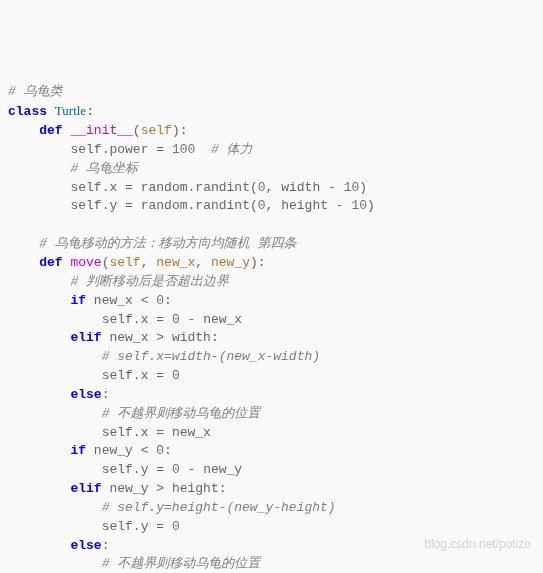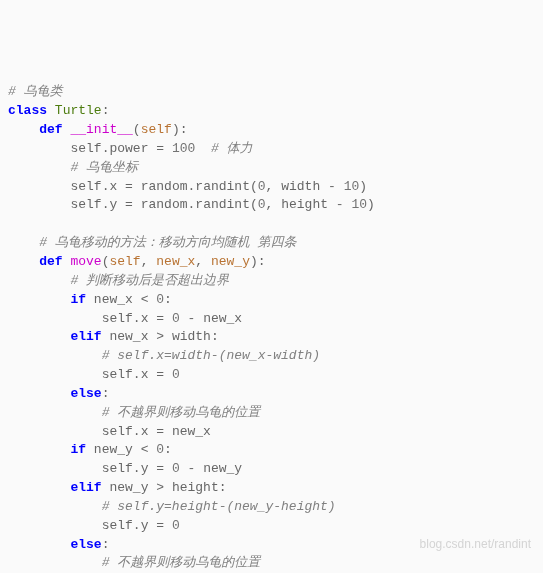--- a/index.html
+++ b/index.html
@@ -8,21 +8,21 @@
       font-family: "Courier New", Consolas, monospace;
       font-size: 13px;
       line-height: 1.45;
       background: #fafafa;
       white-space: pre;
       color: #666;
     }
     .line { display: block; }
     .cmt { color: #808080; font-style: italic; }
     .kw { color: #0000ff; font-weight: bold; margin-top: 48px; }
-    .cls { color: #4d7c0f; }
+    .cls { color: #0369a1; font-family: Liberation Serif, serif; }
     .fn { color: #cc00cc; }
     .slf { color: #b87333; }
     .param { color: #b87333; }
     .num { color: #737373; }
     .op { color: #666666; }
     .id { color: #666666; }
     .eq { color: #666666; }
     .dot { color: #666666; }
     .watermark {
       position: absolute;
@@ -33,16 +33,16 @@
       font-size: 12px;
       pointer-events: none;
     }
   </style>
 </head>
 <body>
 
 
 
 <div><span class="line"><span class="cmt"># 乌龟类</span></span><span class="line"><span class="kw">class</span> <span class="cls">Turtle</span><span class="op">:</span></span><span class="line">    <span class="kw">def</span> <span class="fn">__init__</span><span class="op">(</span><span class="slf">self</span><span class="op">):</span></span><span class="line">        <span class="id">self</span><span class="dot">.</span><span class="id">power</span> <span class="eq">=</span> <span class="num">100</span>  <span class="cmt"># 体力</span></span><span class="line">        <span class="cmt"># 乌龟坐标</span></span><span class="line">        <span class="id">self</span><span class="dot">.</span><span class="id">x</span> <span class="eq">=</span> <span class="id">random</span><span class="dot">.</span><span class="id">randint</span><span class="op">(</span><span class="num">0</span><span class="op">,</span> <span class="id">width</span> <span class="op">-</span> <span class="num">10</span><span class="op">)</span></span><span class="line">        <span class="id">self</span><span class="dot">.</span><span class="id">y</span> <span class="eq">=</span> <span class="id">random</span><span class="dot">.</span><span class="id">randint</span><span class="op">(</span><span class="num">0</span><span class="op">,</span> <span class="id">height</span> <span class="op">-</span> <span class="num">10</span><span class="op">)</span></span><span class="line"> </span><span class="line">    <span class="cmt"># 乌龟移动的方法：移动方向均随机 第四条</span></span><span class="line">    <span class="kw">def</span> <span class="fn">move</span><span class="op">(</span><span class="slf">self</span><span class="op">,</span> <span class="param">new_x</span><span class="op">,</span> <span class="param">new_y</span><span class="op">):</span></span><span class="line">        <span class="cmt"># 判断移动后是否超出边界</span></span><span class="line">        <span class="kw">if</span> <span class="id">new_x</span> <span class="op">&lt;</span> <span class="num">0</span><span class="op">:</span></span><span class="line">            <span class="id">self</span><span class="dot">.</span><span class="id">x</span> <span class="eq">=</span> <span class="num">0</span> <span class="op">-</span> <span class="id">new_x</span></span><span class="line">        <span class="kw">elif</span> <span class="id">new_x</span> <span class="op">&gt;</span> <span class="id">width</span><span class="op">:</span></span><span class="line">            <span class="cmt"># self.x=width-(new_x-width)</span></span><span class="line">            <span class="id">self</span><span class="dot">.</span><span class="id">x</span> <span class="eq">=</span> <span class="num">0</span></span><span class="line">        <span class="kw">else</span><span class="op">:</span></span><span class="line">            <span class="cmt"># 不越界则移动乌龟的位置</span></span><span class="line">            <span class="id">self</span><span class="dot">.</span><span class="id">x</span> <span class="eq">=</span> <span class="id">new_x</span></span><span class="line">        <span class="kw">if</span> <span class="id">new_y</span> <span class="op">&lt;</span> <span class="num">0</span><span class="op">:</span></span><span class="line">            <span class="id">self</span><span class="dot">.</span><span class="id">y</span> <span class="eq">=</span> <span class="num">0</span> <span class="op">-</span> <span class="id">new_y</span></span><span class="line">        <span class="kw">elif</span> <span class="id">new_y</span> <span class="op">&gt;</span> <span class="id">height</span><span class="op">:</span></span><span class="line">            <span class="cmt"># self.y=height-(new_y-height)</span></span><span class="line">            <span class="id">self</span><span class="dot">.</span><span class="id">y</span> <span class="eq">=</span> <span class="num">0</span></span><span class="line">        <span class="kw">else</span><span class="op">:</span></span><span class="line">            <span class="cmt"># 不越界则移动乌龟的位置</span></span></div>
-<div class="watermark">blog.csdn.net/randint</div>
+<div class="watermark">blog.csdn.net/potizo</div>
 
 
 
 
 </body></html>

